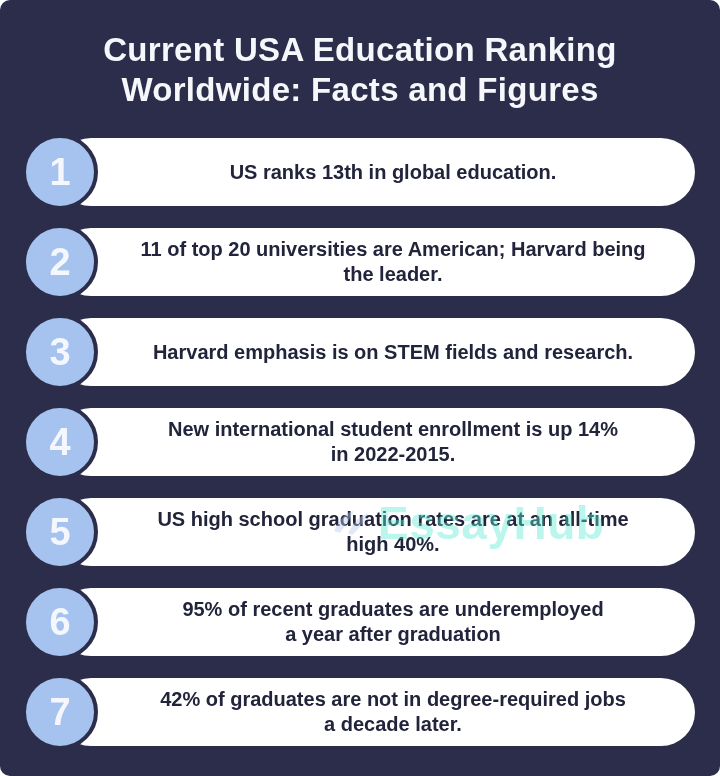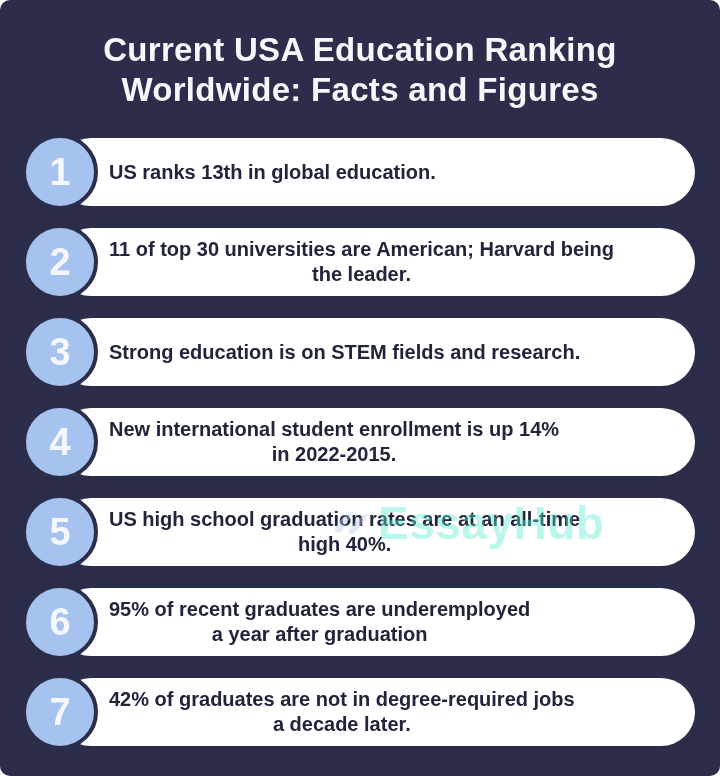--- a/index.html
+++ b/index.html
@@ -37,21 +37,21 @@
     margin: 0 25px 22px 0;
     min-height: 68px;
   }
   .pill {
     margin-left: 57px;
     min-height: 68px;
     background: #ffffff;
     border-radius: 34px;
     display: flex;
     align-items: center;
-    justify-content: flex-start;
+    justify-content: center;
     box-sizing: border-box;
     padding: 6px 18px 6px 52px;
   }
   .fact-text {
     margin: 0;
     color: #21243a;
     font-size: 20px;
     line-height: 25px;
     font-weight: bold;
     text-align: center;
@@ -109,31 +109,31 @@
     <div class="pill">
       <p class="fact-text">US ranks 13th in global education.</p>
     </div>
   </div>
 
   <div class="row">
     <div class="badge">
       <span class="num">2</span>
     </div>
     <div class="pill">
-      <p class="fact-text">11 of top 30 universities are American; Harvard being
+      <p class="fact-text">11 of top 20 universities are American; Harvard being
 the leader.</p>
     </div>
   </div>
 
   <div class="row">
     <div class="badge">
       <span class="num">3</span>
     </div>
     <div class="pill">
-      <p class="fact-text">Strong education is on STEM fields and research.</p>
+      <p class="fact-text">Harvard emphasis is on STEM fields and research.</p>
     </div>
   </div>
 
   <div class="row">
     <div class="badge">
       <span class="num">4</span>
     </div>
     <div class="pill">
       <p class="fact-text">New international student enrollment is up 14%
 in 2022-2015.</p>

